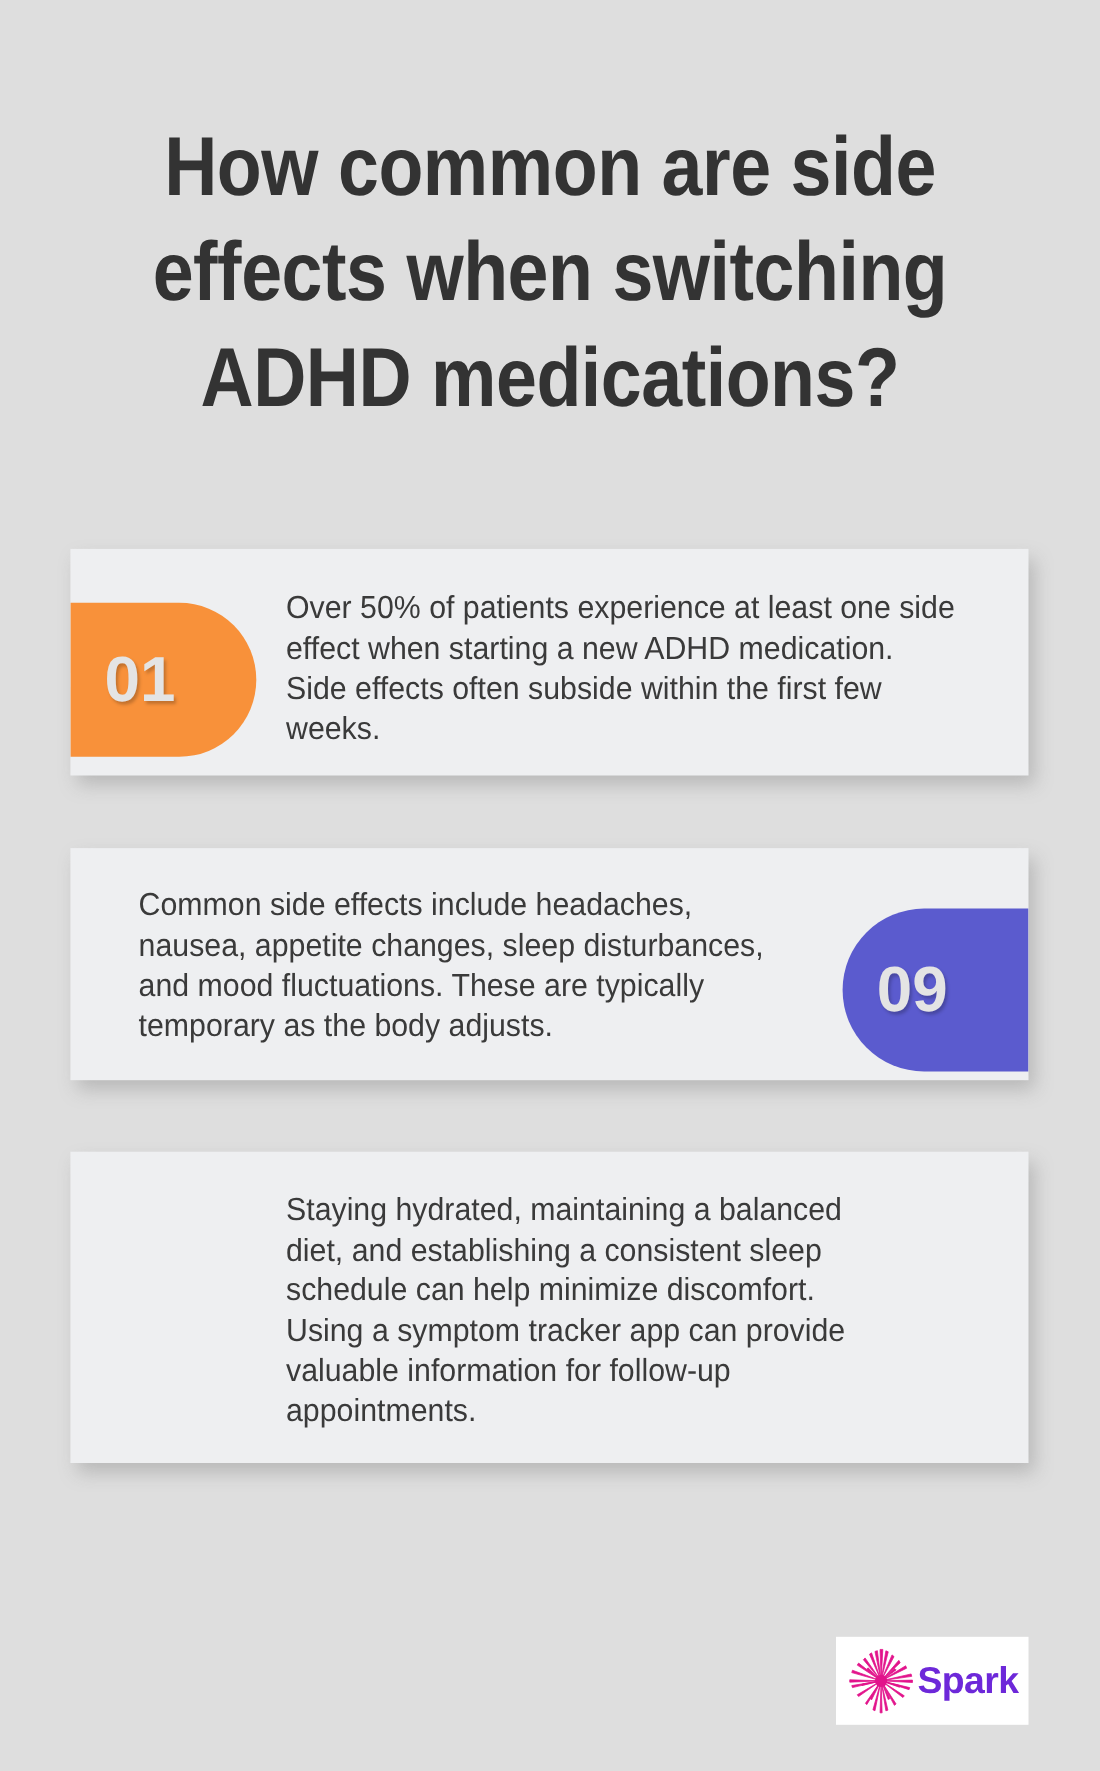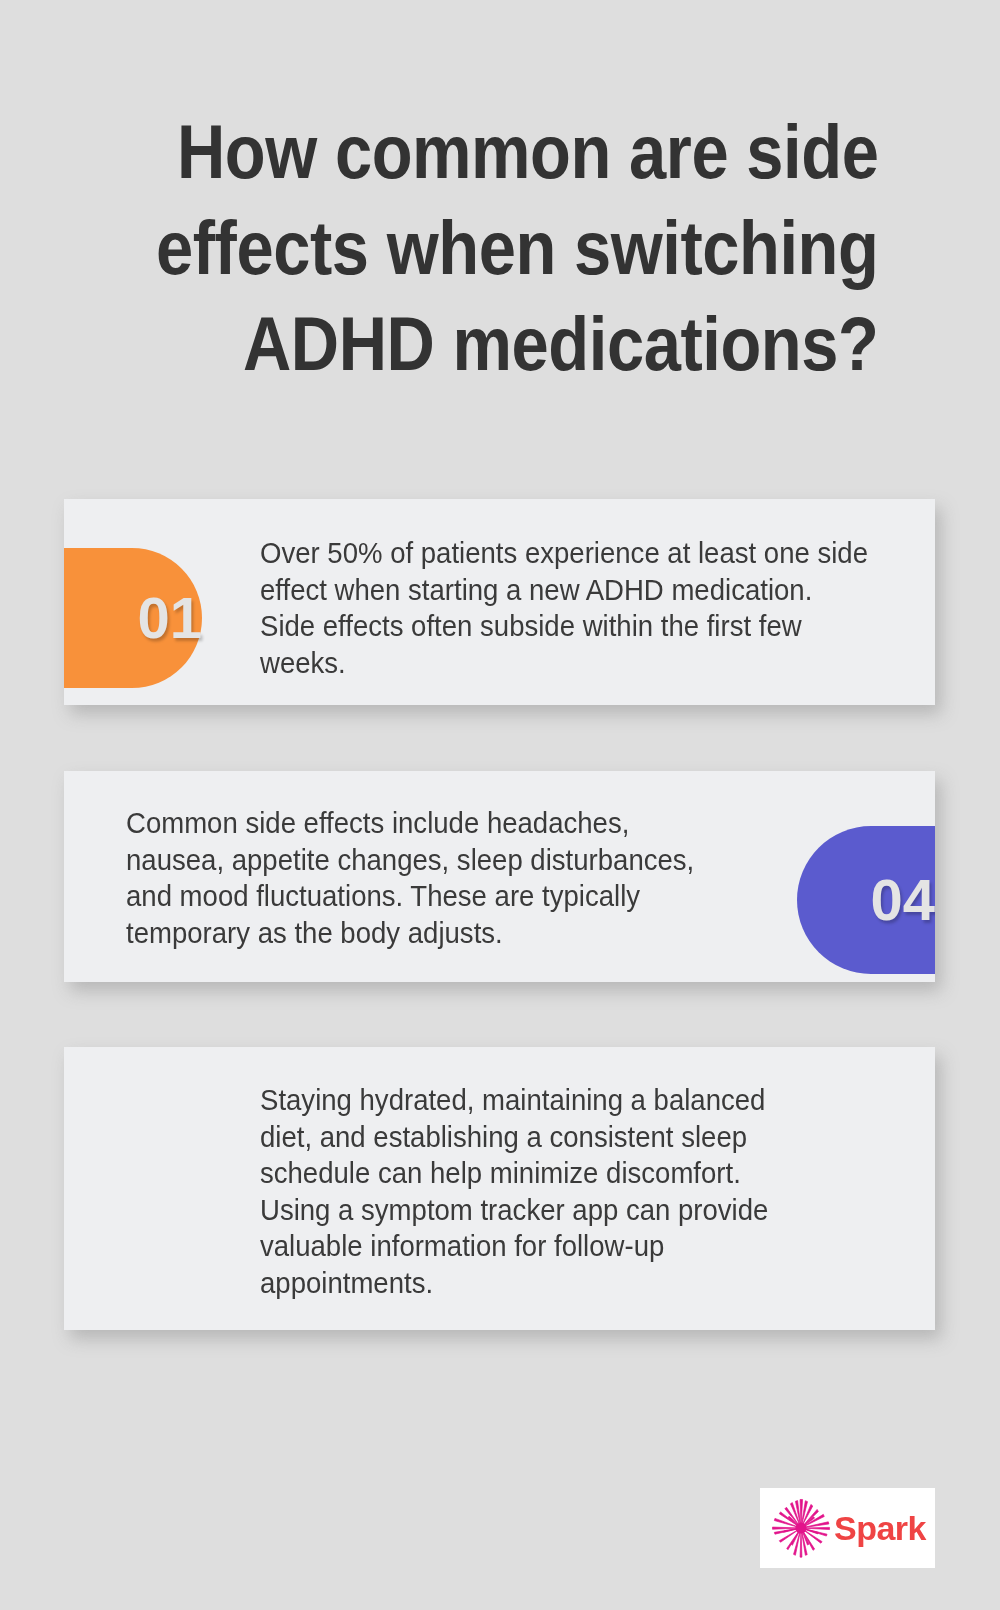--- a/index.html
+++ b/index.html
@@ -14,21 +14,21 @@
     overflow: hidden;
     position: relative;
   }
 
   
   .title-block {
     position: absolute;
     left: 70px;
     top: 104px;
     width: 860px;
-    text-align: right;
+    text-align: center;
   }
   .title-text {
     margin: 0;
     font-family: "Liberation Sans Narrow", "Liberation Sans", sans-serif;
     font-size: 76px;
     line-height: 96px;
     font-weight: bold;
     color: #333333;
     letter-spacing: -0.5px;
     transform: scaleX(0.88);
@@ -48,21 +48,22 @@
   #card-1 { top: 499px;  height: 206px; }
   #card-2 { top: 771px;  height: 211px; }
   #card-3 { top: 1047px; height: 283px; }
 
   
   .badge {
     position: absolute;
     width: 138px;
     display: flex;
     align-items: center;
-    justify-content: flex-end;
+    justify-content: flex-start;
+    padding-left: 31px;
   }
   .badge.left {
     left: 0;
     border-radius: 0 90px 90px 0;
   }
   .badge.right {
     right: 0;
     border-radius: 90px 0 0 90px;
   }
   #badge-1 { top: 49px;  height: 140px; background: #f8913a; }
@@ -109,21 +110,21 @@
   .logo-mark {
     width: 62px;
     height: 62px;
     margin-left: 10px;
     flex: none;
   }
   .logo-word {
     font-family: "Liberation Sans", sans-serif;
     font-size: 34px;
     font-weight: bold;
-    color: #ef4444;
+    color: #6d28d9;
     letter-spacing: -0.5px;
     margin-left: 2px;
   }
 </style>
 </head>
 <body>
 
 <div class="title-block">
   <h1 class="title-text">How common are side
 effects when switching
@@ -132,21 +133,21 @@
 
 <div class="card" id="card-1">
   <div class="badge left" id="badge-1">
     <span class="badge-num">01</span>
   </div>
   <p class="card-text" id="text-1">Over 50% of patients experience at least one side effect when starting a new ADHD medication. Side effects often subside within the first few weeks.</p>
 </div>
 
 <div class="card" id="card-2">
   <div class="badge right" id="badge-2">
-    <span class="badge-num">04</span>
+    <span class="badge-num">09</span>
   </div>
   <p class="card-text" id="text-2">Common side effects include headaches, nausea, appetite changes, sleep disturbances, and mood fluctuations. These are typically temporary as the body adjusts.</p>
 </div>
 
 <div class="card" id="card-3">
   <p class="card-text" id="text-3">Staying hydrated, maintaining a balanced diet, and establishing a consistent sleep schedule can help minimize discomfort. Using a symptom tracker app can provide valuable information for follow-up appointments.</p>
 </div>
 
 <div class="logo-box">
   <svg class="logo-mark" viewBox="0 0 100 100">

